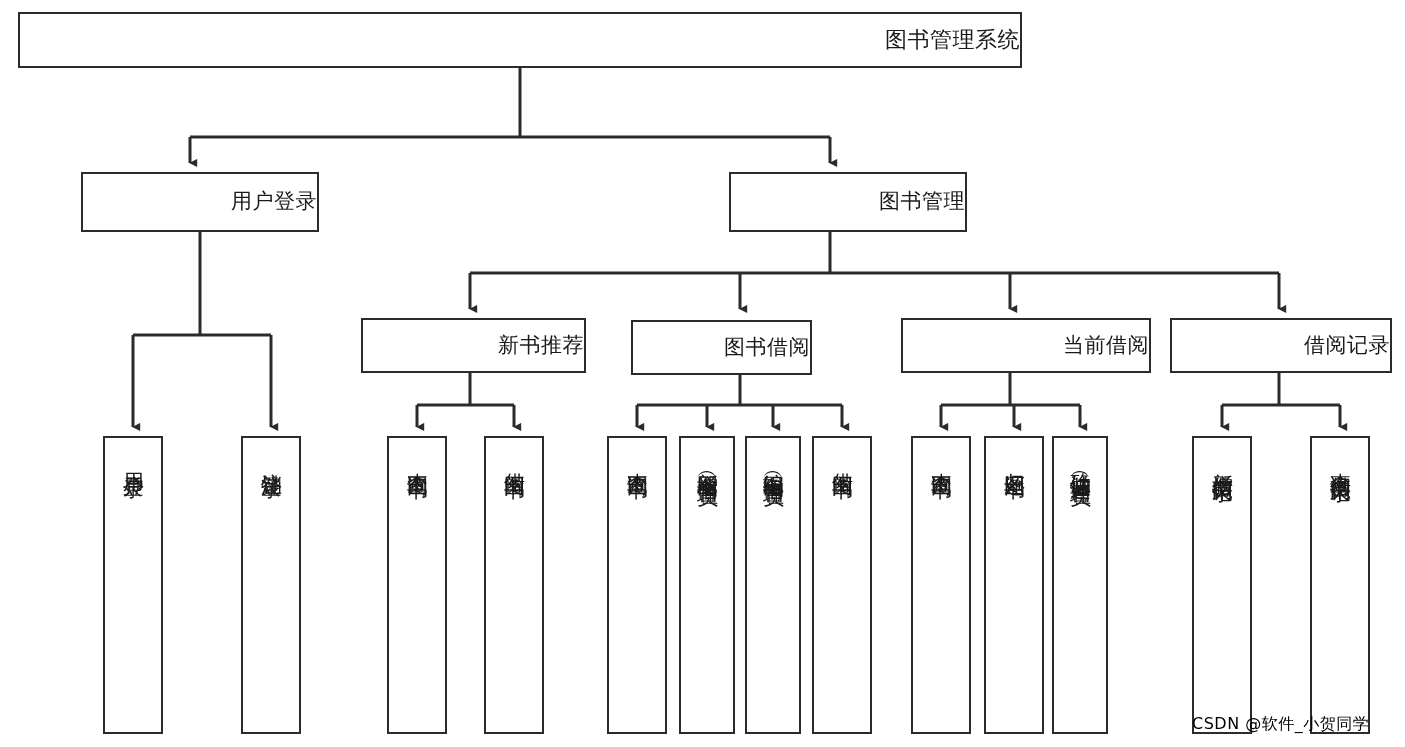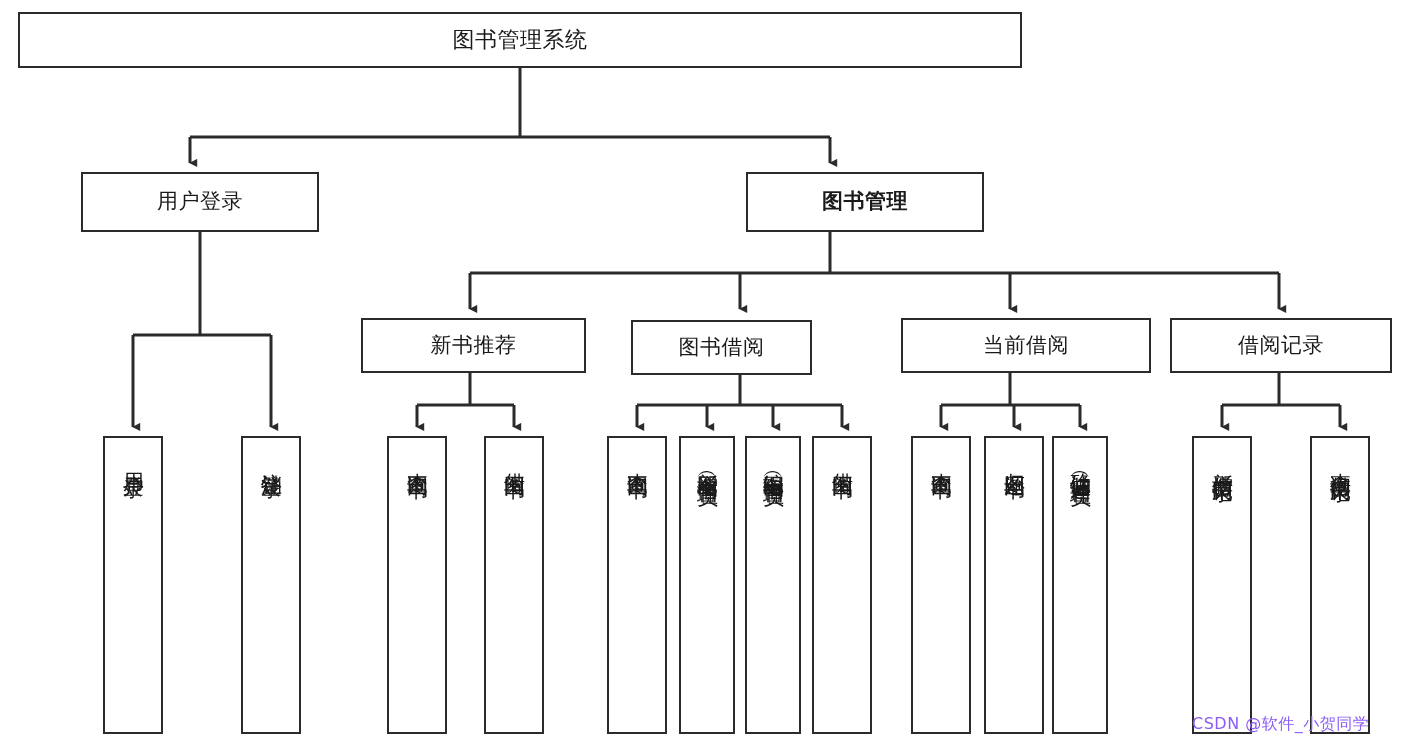--- a/index.html
+++ b/index.html
@@ -27,21 +27,21 @@
     height: 747px;
     pointer-events: none;
   }
   .node {
     position: absolute;
     box-sizing: border-box;
     border: 2px solid #2b2b2b;
     background: #ffffff;
     display: flex;
     align-items: center;
-    justify-content: center;
+    justify-content: flex-end;
     color: #1a1a1a;
   }
   .node .label {
     color: #1a1a1a;
     line-height: 1.12;
     text-align: center;
     white-space: pre;
   }
   .node.horiz .label {
     font-size: 21px;
@@ -60,21 +60,21 @@
     text-orientation: upright;
     font-size: 21px;
     line-height: 1.18;
     letter-spacing: 2px;
   }
   .watermark {
     position: absolute;
     left: 1192px;
     top: 714px;
     font-size: 16px;
-    color: #8b5cf6;
+    color: #000000;
     white-space: nowrap;
     letter-spacing: 0.5px;
   }
 </style>
 </head>
 <body>
 
 <div id="diagram-root">
 
   <svg class="wires" viewBox="0 0 1405 747" xmlns="http://www.w3.org/2000/svg">
@@ -127,21 +127,21 @@
     </g>
   </svg>
 
   <div class="node root horiz" style="left:18px; top:12px; width:1004px; height:56px;">
     <span class="label">图书管理系统</span>
   </div>
 
   <div class="node horiz" style="left:81px; top:172px; width:238px; height:60px;">
     <span class="label">用户登录</span>
   </div>
-  <div class="node horiz" style="left:746px; top:172px; width:238px; height:60px;font-weight:bold;">
+  <div class="node horiz" style="left:729px; top:172px; width:238px; height:60px;">
     <span class="label">图书管理</span>
   </div>
 
   <div class="node horiz" style="left:361px; top:318px; width:225px; height:55px;">
     <span class="label">新书推荐</span>
   </div>
   <div class="node horiz" style="left:631px; top:320px; width:181px; height:55px;">
     <span class="label">图书借阅</span>
   </div>
   <div class="node horiz" style="left:901px; top:318px; width:250px; height:55px;">

